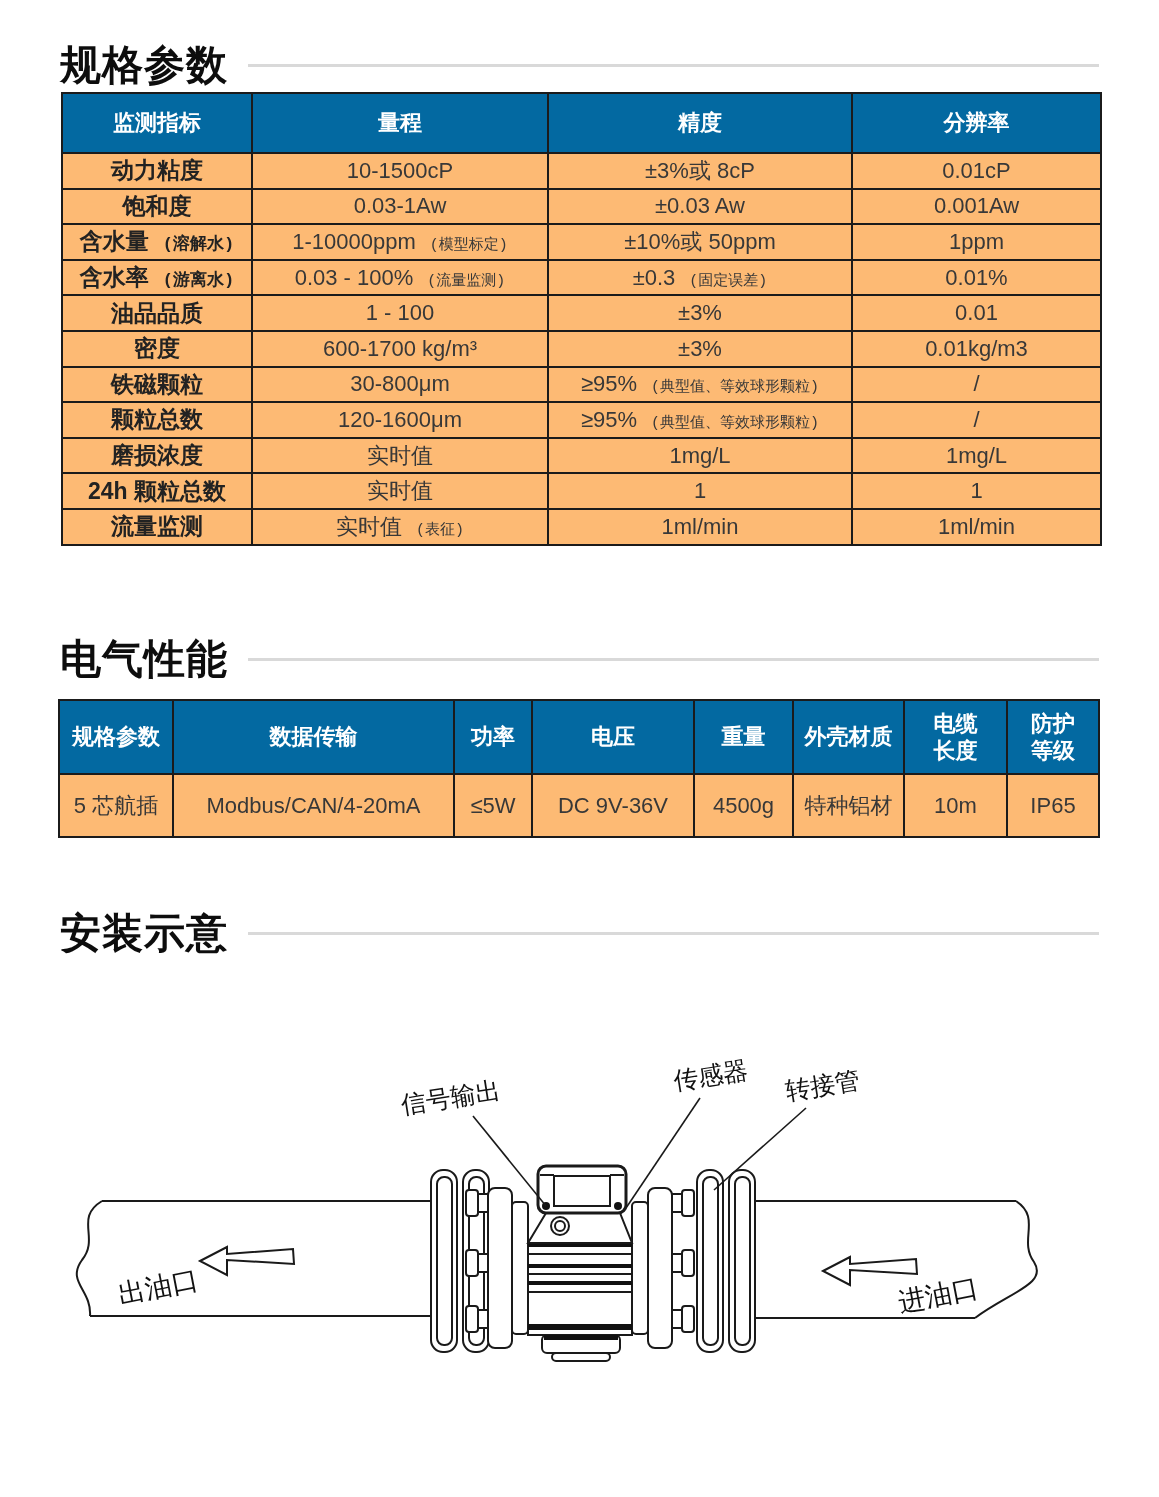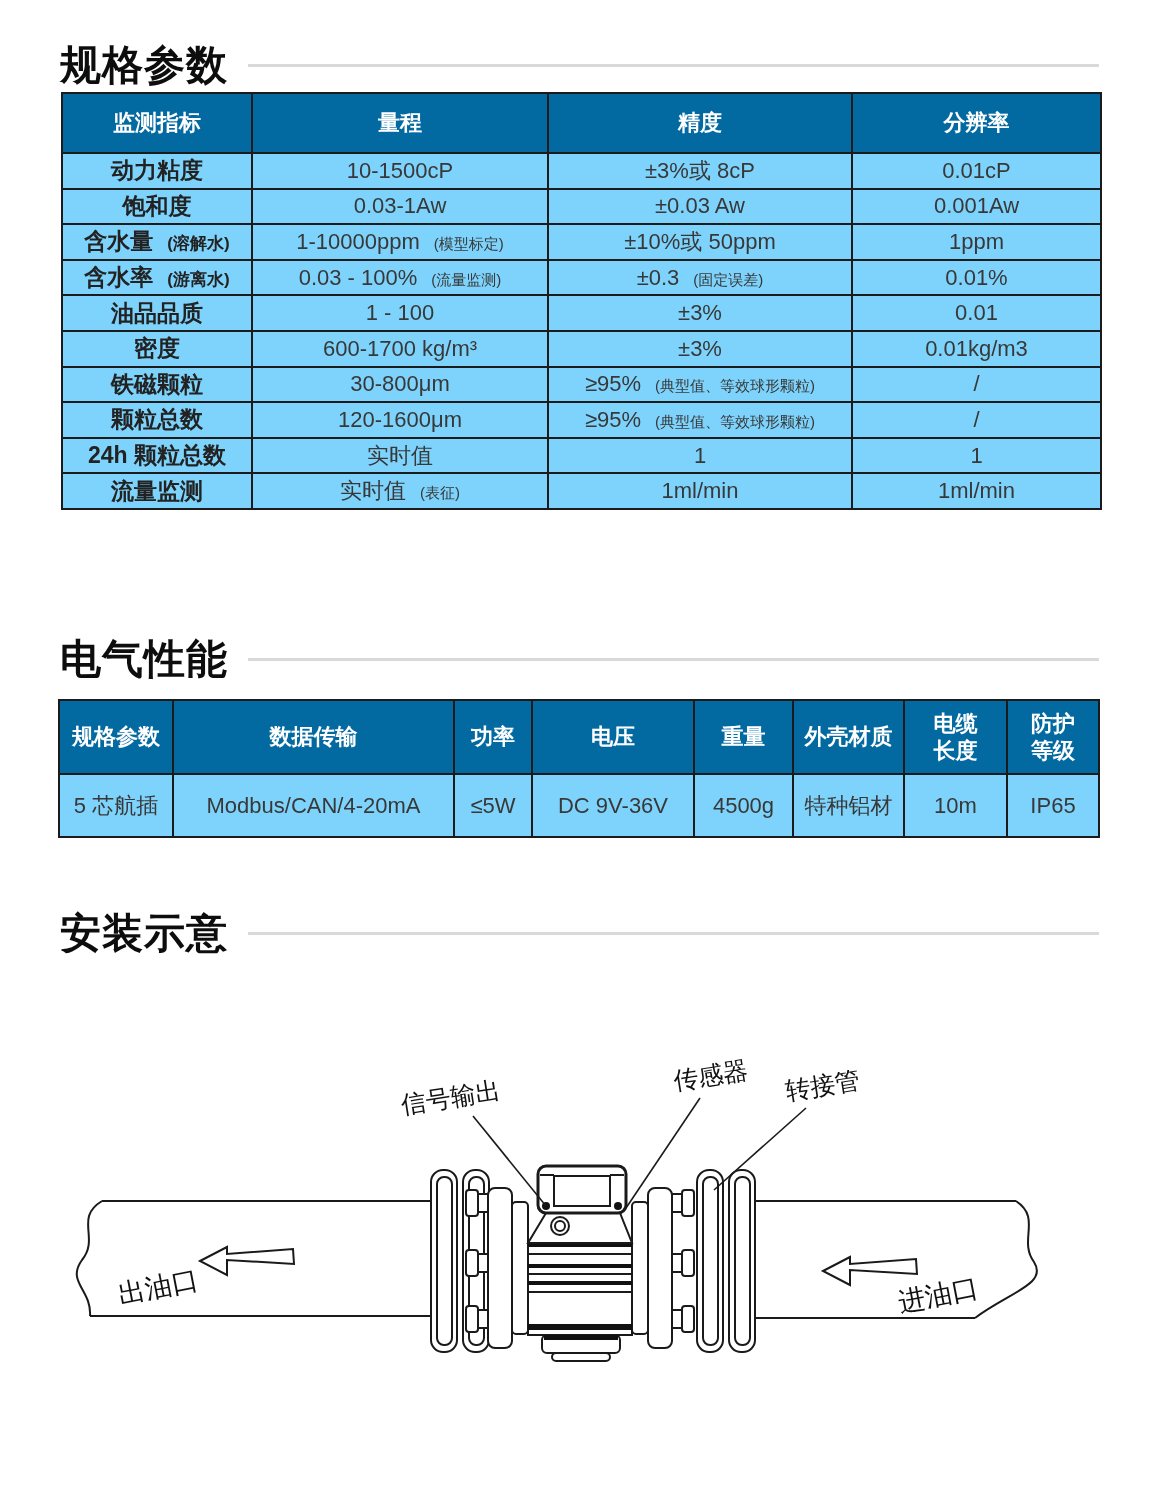--- a/index.html
+++ b/index.html
@@ -8,26 +8,26 @@
 
   
   .sec{position:absolute;left:60px;right:60px;display:flex;align-items:center;gap:20px;}
   .sec-title{font-size:41px;font-weight:700;color:#0d0d0d;letter-spacing:1px;white-space:nowrap;}
   .sec-line{flex:1;height:3px;background:#d9d9d9;}
 
   
   table{border-collapse:collapse;table-layout:fixed;}
   th,td{border:2px solid #1b1b1b;text-align:center;vertical-align:middle;padding:0 4px;overflow:hidden;}
   th{background:#0369a1;color:#ffffff;font-weight:700;font-size:22px;}
-  td{background:#7dd3fc;color:#383838;font-size:22px;}
+  td{background:#fdba74;color:#383838;font-size:22px;}
   #spec-table{position:absolute;left:61px;top:92px;width:1039px;}
   #spec-table th{height:58px;}
   #spec-table td{height:33.6px;}
   #spec-table td.c1{font-weight:700;color:#222;font-size:23px;}
-  .note{font-size:15px;margin-left:14px;}
+  .note{font-size:15px;margin-left:14px;font-family:Liberation Mono, monospace;}
   .note:empty{display:none;margin:0;}
   td.c1 .note{font-size:17px;font-weight:700;}
 
   #elec-table{position:absolute;left:58px;top:699px;width:1040px;}
   #elec-table th{height:72px;white-space:pre-line;line-height:1.25;}
   #elec-table td{height:61px;}
 
   
   #diagram{position:absolute;left:0;top:1038px;}
   .ln{stroke:#1a1a1a;stroke-width:2;fill:none;}
@@ -106,20 +106,26 @@
         <td><span class="main">≥95%</span><span class="note">(典型值、等效球形颗粒)</span></td>
         <td><span class="main">/</span></td>
       </tr>
       <tr>
         <td class="c1"><span class="main">颗粒总数</span></td>
         <td><span class="main">120-1600μm</span></td>
         <td><span class="main">≥95%</span><span class="note">(典型值、等效球形颗粒)</span></td>
         <td><span class="main">/</span></td>
       </tr>
       <tr>
+        <td class="c1"><span class="main">磨损浓度</span></td>
+        <td><span class="main">实时值</span></td>
+        <td><span class="main">1mg/L</span></td>
+        <td><span class="main">1mg/L</span></td>
+      </tr>
+      <tr>
         <td class="c1"><span class="main">24h 颗粒总数</span></td>
         <td><span class="main">实时值</span></td>
         <td><span class="main">1</span></td>
         <td><span class="main">1</span></td>
       </tr>
       <tr>
         <td class="c1"><span class="main">流量监测</span></td>
         <td><span class="main">实时值</span><span class="note">(表征)</span></td>
         <td><span class="main">1ml/min</span></td>
         <td><span class="main">1ml/min</span></td>

